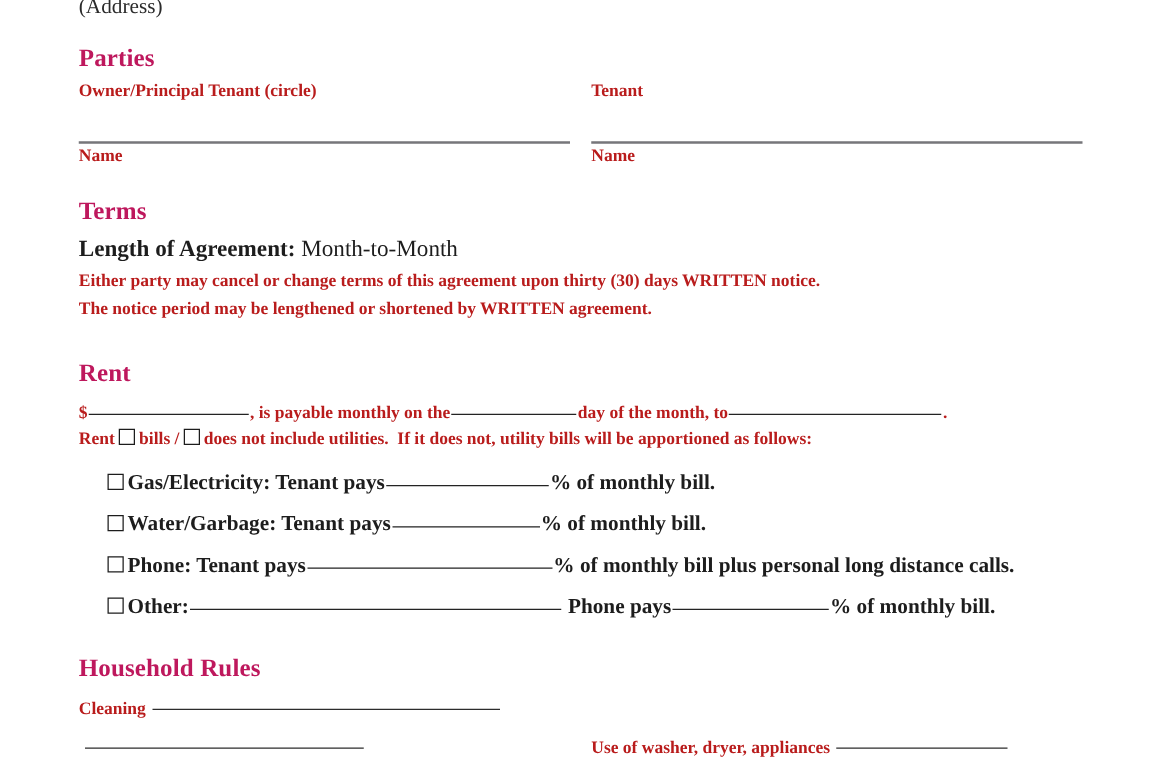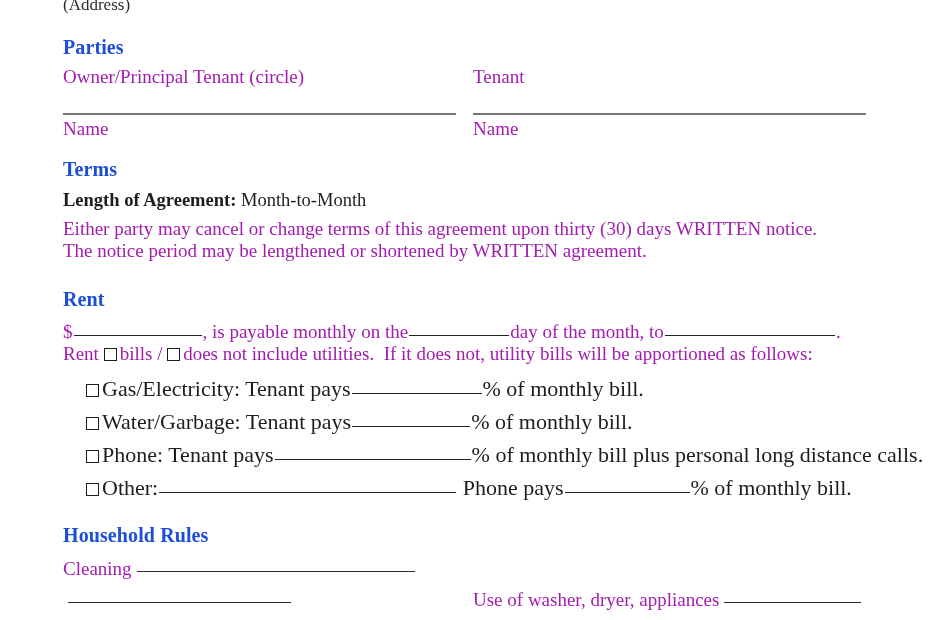--- a/index.html
+++ b/index.html
@@ -29,26 +29,27 @@
   .addr-line {
     left: 63px; top: -5px;
     font-size: 17px;
     color: #2b2b2b;
   }
 
   .sec-head {
     font-weight: bold;
     font-size: 20px;
     letter-spacing: 0.1px;
-    color: #1d4ed8;
+    color: #be185d;
   }
 
   .body-line {
-    font-size: 19px;
-    color: #a21caf;
+    font-size: 14px;
+    color: #b91c1c;
+    font-weight: bold;
   }
 
   .sub-head {
     font-size: 18.5px;
     color: #1d1d1d;
   }
   .sub-head b { font-weight: bold; }
 
   
   .col-left  { left: 63px; }
@@ -82,22 +83,23 @@
     display: inline-block;
     width: 11px;
     height: 11px;
     border: 1.4px solid #1c1c1c;
     vertical-align: -1px;
     margin-right: 3px;
     background: #fff;
   }
 
   .listitem {
-    font-size: 22px;
+    font-size: 17px;
     color: #1d1d1d;
+    font-weight: bold;
   }
 
   
   .hr-blank {
     display: inline-block;
     border-bottom: 1.8px solid #2c2c2c;
     vertical-align: 3px;
     height: 0.66em;
     margin-left: 5px;
   }

